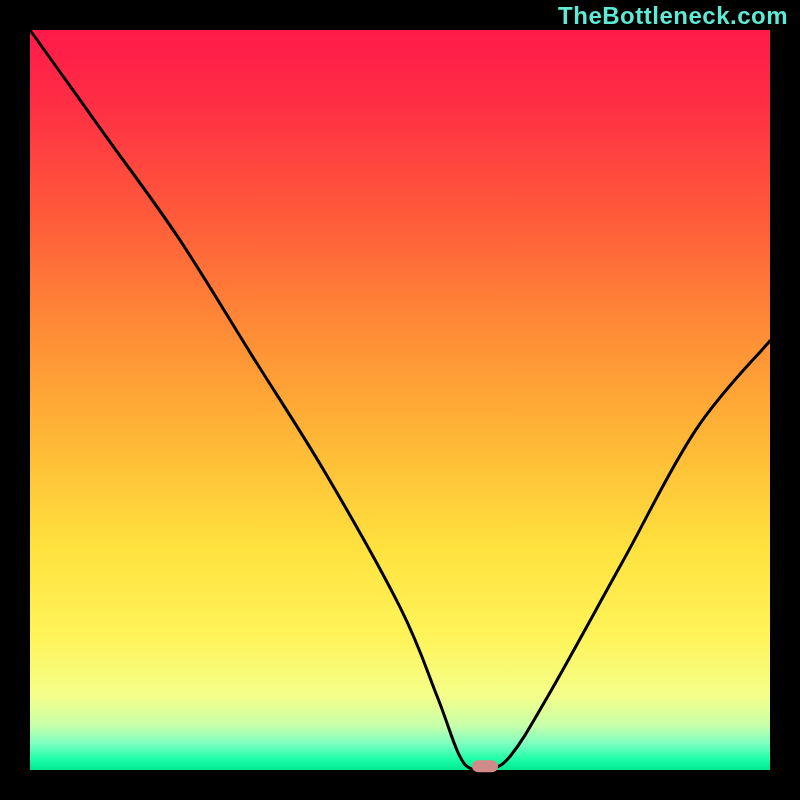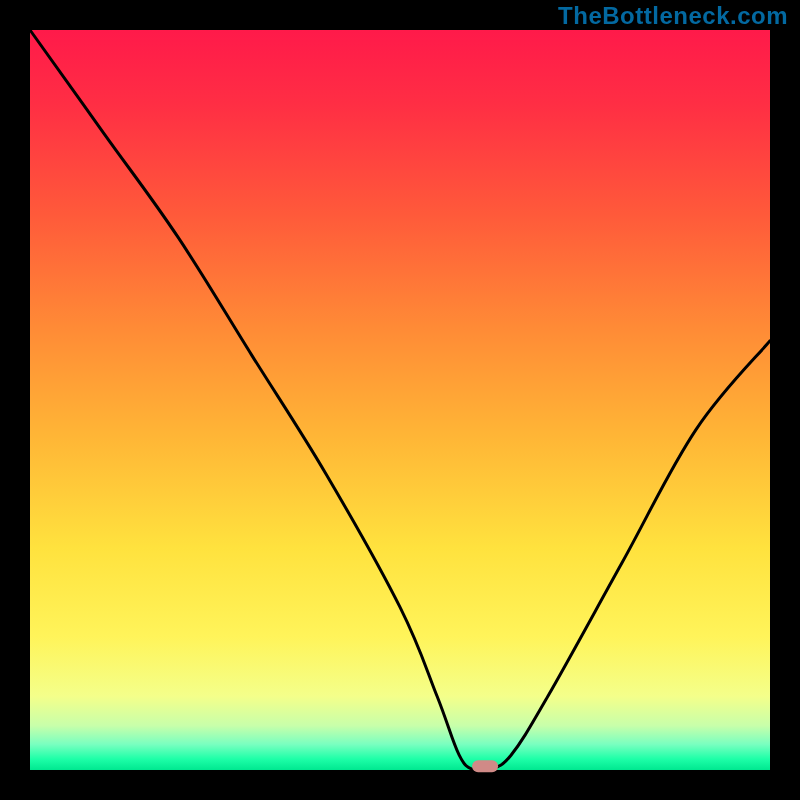--- a/index.html
+++ b/index.html
@@ -18,21 +18,21 @@
     height: 800px;
     background: #000;
   }
   .watermark {
     position: absolute;
     top: 2px;
     right: 12px;
     font-family: Arial, Helvetica, sans-serif;
     font-weight: bold;
     font-size: 24px;
-    color: #0369a1;
+    color: #5eead4;
     letter-spacing: 0.5px;
   }
   svg {
     display: block;
   }
 </style>
 </head>
 <body>
 
 <div class="frame">

